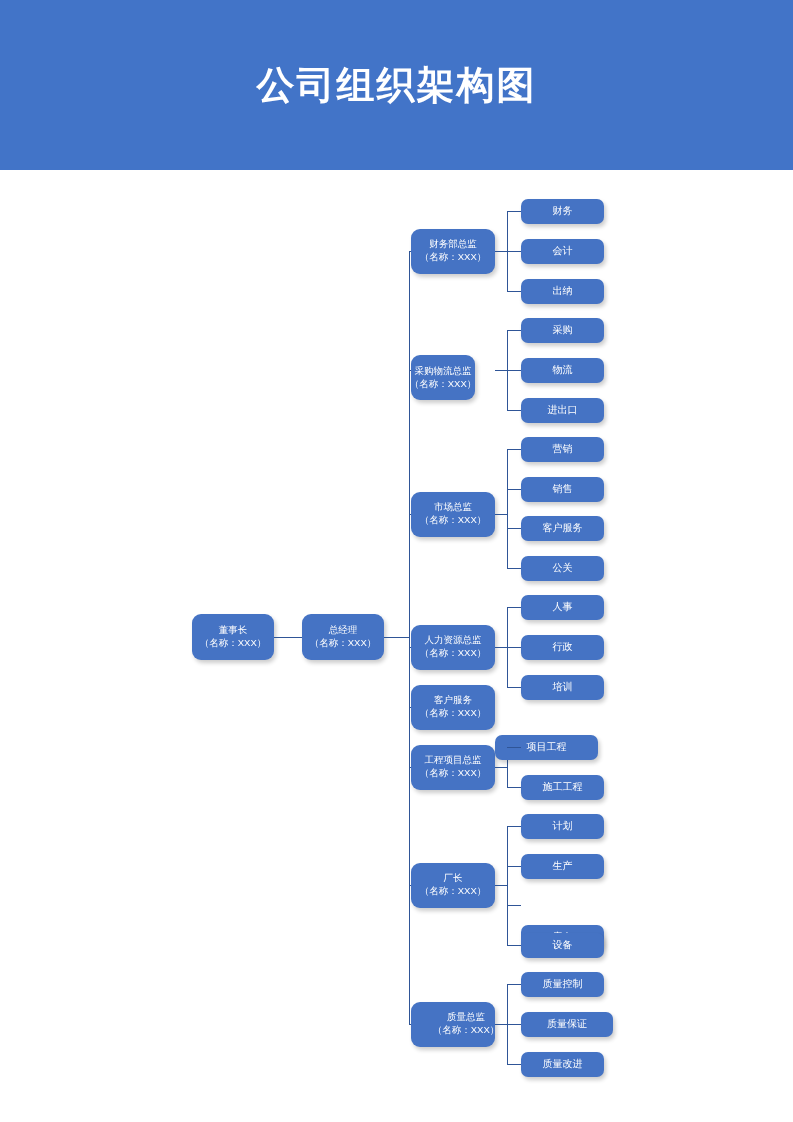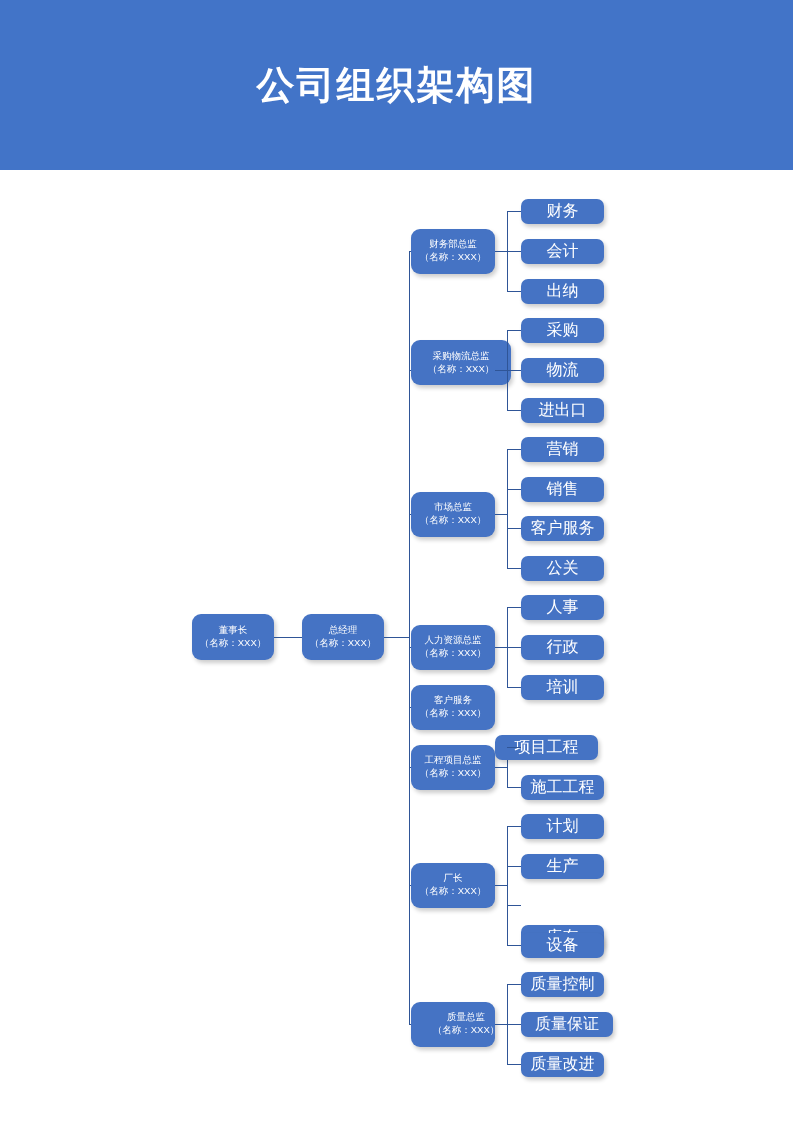--- a/index.html
+++ b/index.html
@@ -63,21 +63,21 @@
     text-align: center;
     box-shadow: 2px 3px 4px rgba(0, 0, 0, 0.20);
     line-height: 1.35;
     white-space: nowrap;
     overflow: hidden;
   }
   .node.two-line {
     font-size: 9.5px;
   }
   .node.leaf {
-    font-size: 16px;
+    font-size: 10px;
     border-radius: 7px;
   }
   .node .ln1 { display: block; }
   .node .ln2 { display: block; }
 
   
   .conn {
     position: absolute;
     background: #2f5597;
   }
@@ -115,21 +115,21 @@
     </div>
     <div class="conn h" style="left: 507px; top: 41px; width: 14px;"></div>
     <div class="node leaf" style="left: 521px; top: 68.5px; width: 83px; height: 25px;">
       <span class="ln1">会计</span>
     </div>
     <div class="conn h" style="left: 507px; top: 81px; width: 14px;"></div>
     <div class="node leaf" style="left: 521px; top: 108.5px; width: 83px; height: 25px;">
       <span class="ln1">出纳</span>
     </div>
     <div class="conn h" style="left: 507px; top: 121px; width: 14px;"></div>
-    <div class="node two-line" style="left: 411px; top: 170px; width: 100px; height: 45px;">
+    <div class="node two-line" style="left: 411px; top: 185px; width: 64px; height: 45px;">
       <span class="ln1">采购物流总监</span>
       <span class="ln2">（名称：XXX）</span>
     </div>
     <div class="conn h" style="left: 409px; top: 200px; width: 2px;"></div>
     <div class="conn h" style="left: 495px; top: 200px; width: 12px;"></div>
     <div class="conn v" style="left: 507px; top: 160px; height: 80px;"></div>
     <div class="node leaf" style="left: 521px; top: 147.5px; width: 83px; height: 25px;">
       <span class="ln1">采购</span>
     </div>
     <div class="conn h" style="left: 507px; top: 160px; width: 14px;"></div>

